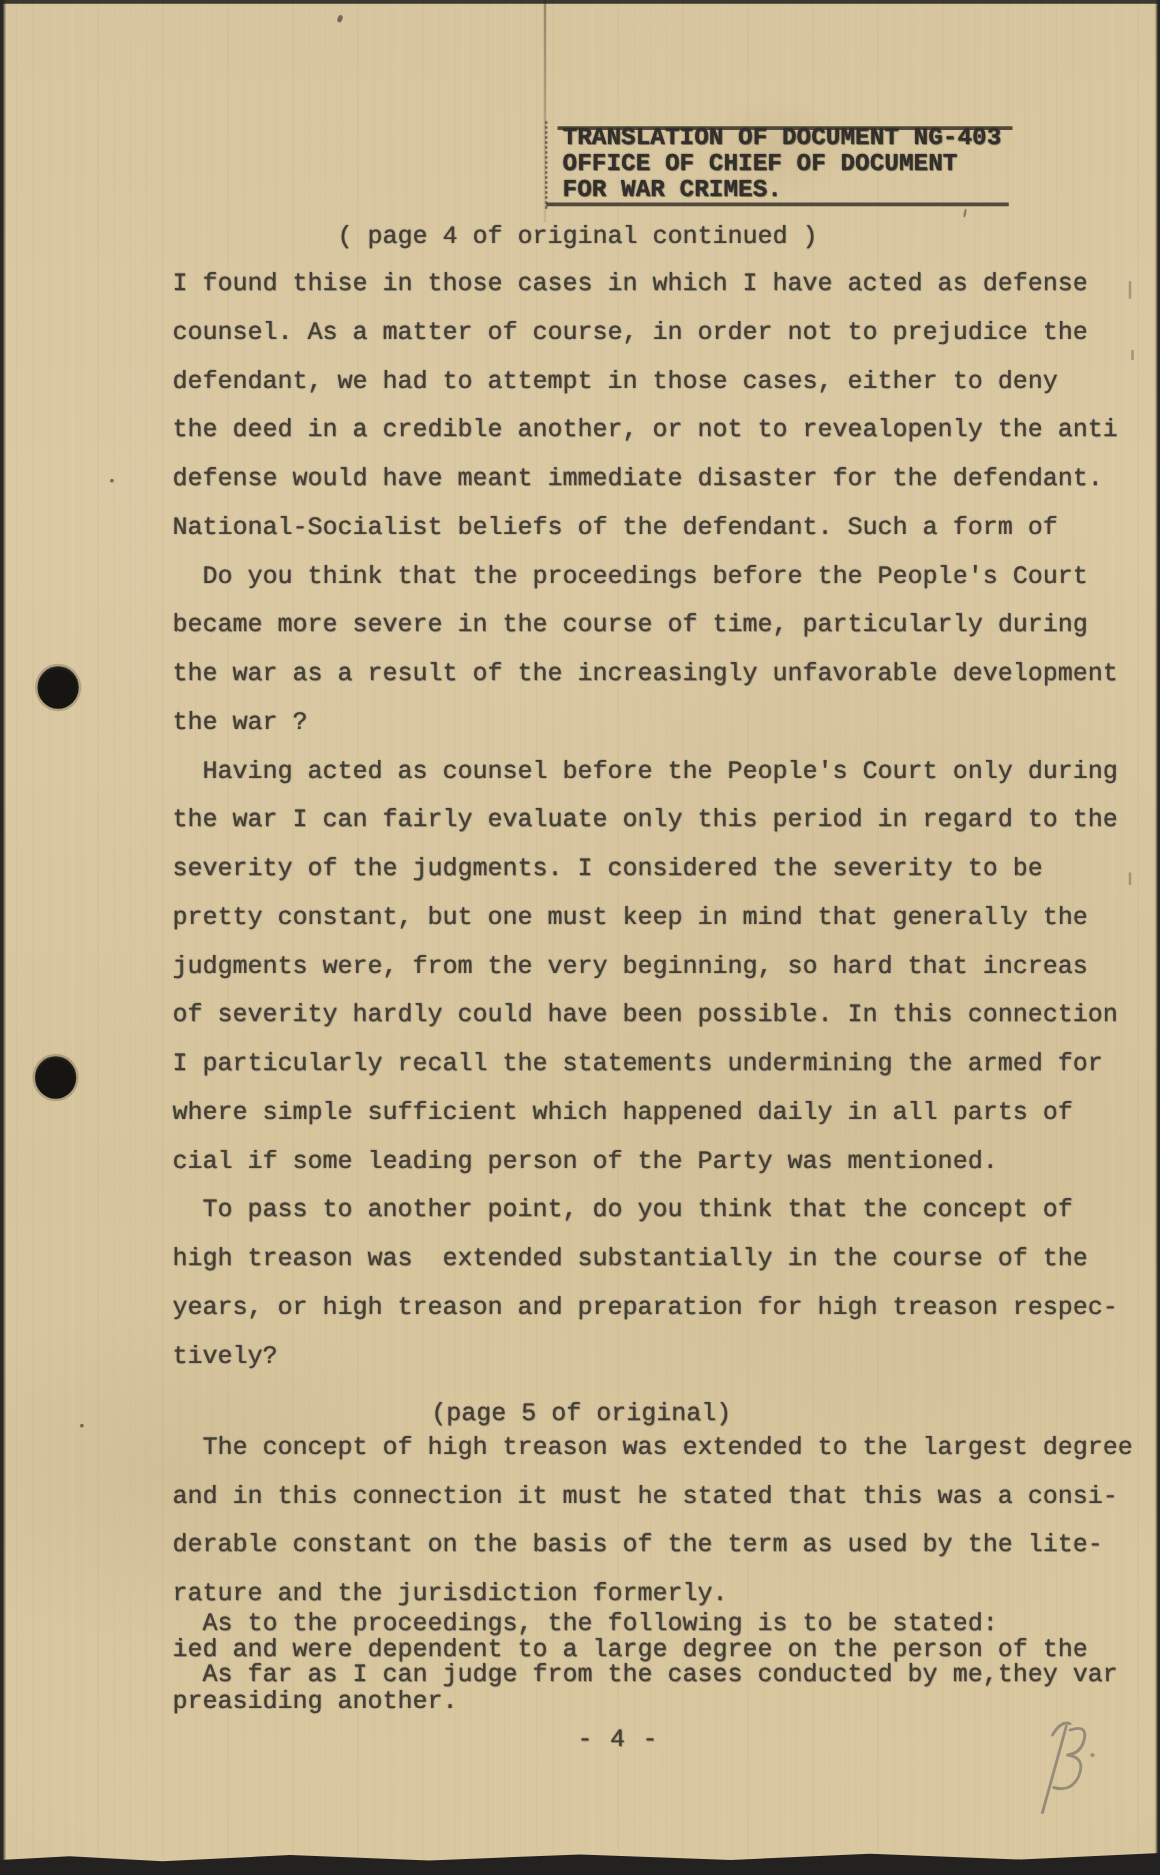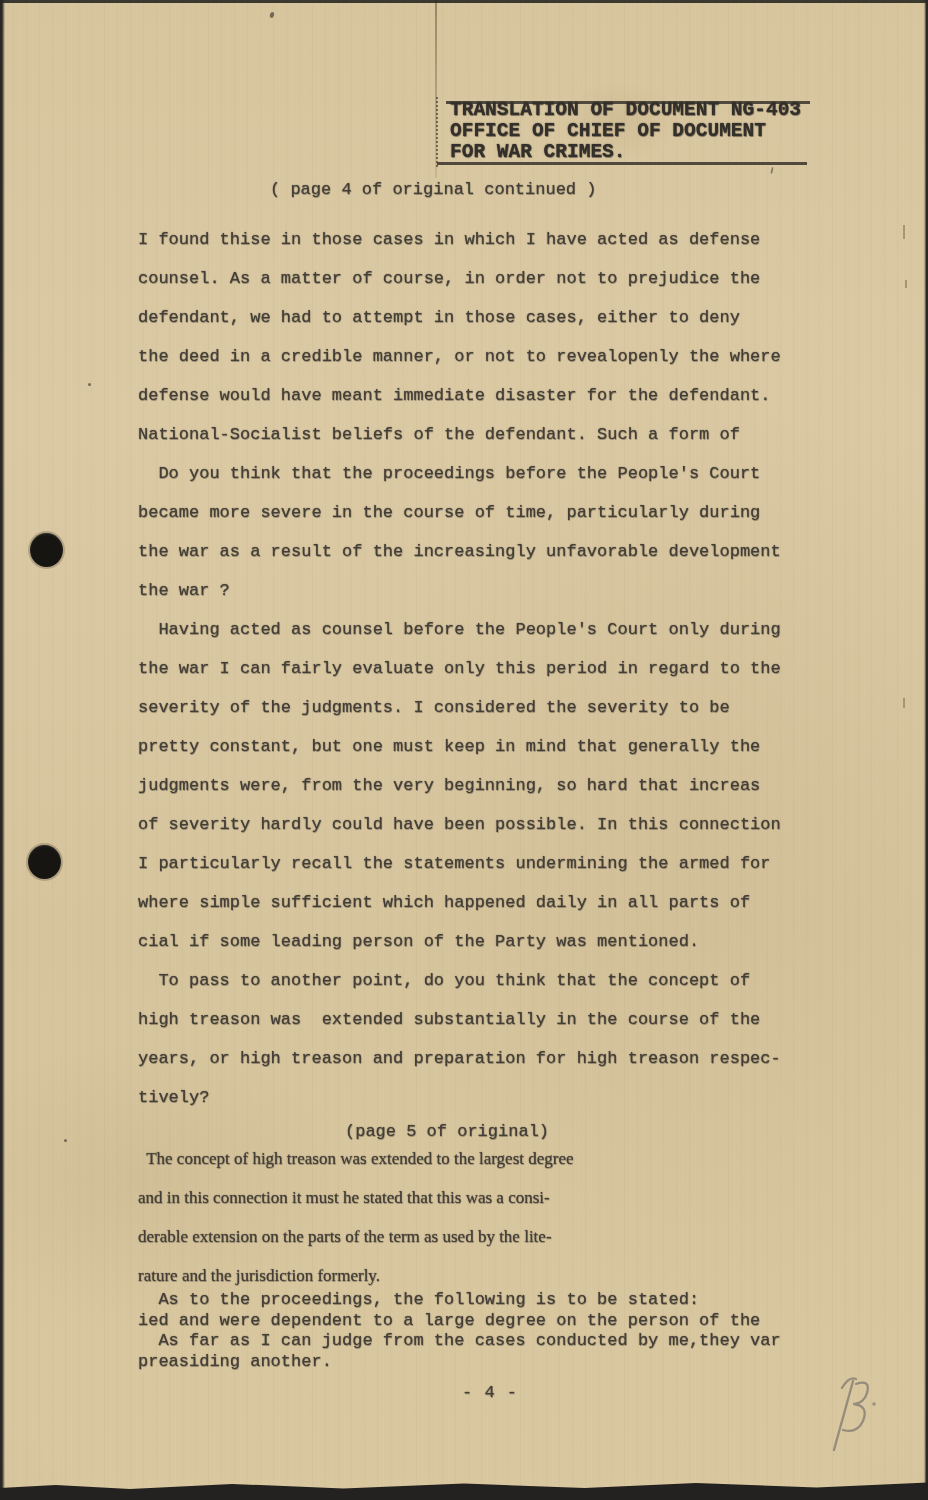--- a/index.html
+++ b/index.html
@@ -8,27 +8,27 @@
     font-family:"Liberation Mono","DejaVu Sans Mono",monospace;
     background:
       radial-gradient(60px 40px at 620px 120px, rgba(120,95,50,.09), rgba(0,0,0,0)),
       radial-gradient(220px 140px at 140px 1180px, rgba(120,95,50,.07), rgba(0,0,0,0)),
       radial-gradient(320px 520px at 700px 820px, rgba(125,100,55,.06), rgba(0,0,0,0)),
       radial-gradient(140% 100% at 50% 45%, rgba(0,0,0,0) 60%, rgba(60,45,20,0.12) 100%),
       repeating-linear-gradient(90deg, rgba(140,115,70,.05) 0 1px, rgba(0,0,0,0) 1px 6px, rgba(255,255,255,.04) 6px 7px, rgba(0,0,0,0) 7px 13px),
       linear-gradient(180deg,#d7c59e 0%,#dbc9a4 28%,#d6c49d 62%,#d9c7a0 100%);
   }
   .typed{
-    position:absolute;color:#3d3831;font-size:17px;
+    position:absolute;color:#3d3831;font-size:20px;
     text-shadow:0 0 1.2px rgba(61,56,49,.85), .5px .5px 0 rgba(61,56,49,.35);
     filter:blur(.3px);opacity:.95;
   }
   .tl{white-space:pre;}
-  .block-a{left:138px;top:208px;line-height:39px;margin-top:12px;}
-  .block-b{left:138px;top:1139px;line-height:39px;font-family:Liberation Serif, serif;}
+  .block-a{left:138px;top:208px;line-height:39px;}
+  .block-b{left:138px;top:1139px;line-height:39px;}
   .block-c{left:138px;top:1290px;line-height:20.5px;}
   .subtitle{left:270px;top:178px;line-height:24px;white-space:pre;}
   .page5{left:345px;top:1120px;line-height:24px;white-space:pre;}
   .pagenum{left:462px;top:1381px;line-height:24px;white-space:pre;letter-spacing:1px;}
   .hdr{position:absolute;left:450px;top:100px;}
   .hdr .typed-h{
     position:relative;white-space:pre;color:#332f2a;font-weight:700;
     font-size:19.5px;line-height:21px;
     text-shadow:0 0 1.3px rgba(45,41,36,.9), .6px .6px 0 rgba(45,41,36,.4);
     filter:blur(.25px);
@@ -75,21 +75,21 @@
   </div>
   <div class="hdr-underline"></div>
 
   <div class="typed subtitle">( page 4 of original continued )</div>
 
   <div class="typed block-a">
 
   <div class="tl">I found thise in those cases in which I have acted as defense</div>
       <div class="tl">counsel. As a matter of course, in order not to prejudice the</div>
       <div class="tl">defendant, we had to attempt in those cases, either to deny</div>
-      <div class="tl">the deed in a credible manner, or not to revealopenly the where</div>
+      <div class="tl">the deed in a credible another, or not to revealopenly the anti</div>
       <div class="tl">defense would have meant immediate disaster for the defendant.</div>
       <div class="tl">National-Socialist beliefs of the defendant. Such a form of</div>
       <div class="tl">  Do you think that the proceedings before the People's Court</div>
       <div class="tl">became more severe in the course of time, particularly during</div>
       <div class="tl">the war as a result of the increasingly unfavorable development</div>
       <div class="tl">the war ?</div>
       <div class="tl">  Having acted as counsel before the People's Court only during</div>
       <div class="tl">the war I can fairly evaluate only this period in regard to the</div>
       <div class="tl">severity of the judgments. I considered the severity to be</div>
       <div class="tl">pretty constant, but one must keep in mind that generally the</div>
@@ -103,21 +103,21 @@
       <div class="tl">years, or high treason and preparation for high treason respec-</div>
       <div class="tl">tively?</div>
     </div>
 
   <div class="typed page5">(page 5 of original)</div>
 
   <div class="typed block-b">
 
   <div class="tl">  The concept of high treason was extended to the largest degree</div>
       <div class="tl">and in this connection it must he stated that this was a consi-</div>
-      <div class="tl">derable extension on the parts of the term as used by the lite-</div>
+      <div class="tl">derable constant on the basis of the term as used by the lite-</div>
       <div class="tl">rature and the jurisdiction formerly.</div>
     </div>
 
   <div class="typed block-c">
 
   <div class="tl">  As to the proceedings, the following is to be stated:</div>
       <div class="tl">ied and were dependent to a large degree on the person of the</div>
       <div class="tl">  As far as I can judge from the cases conducted by me,they var</div>
       <div class="tl">preasiding another.</div>
     </div>

